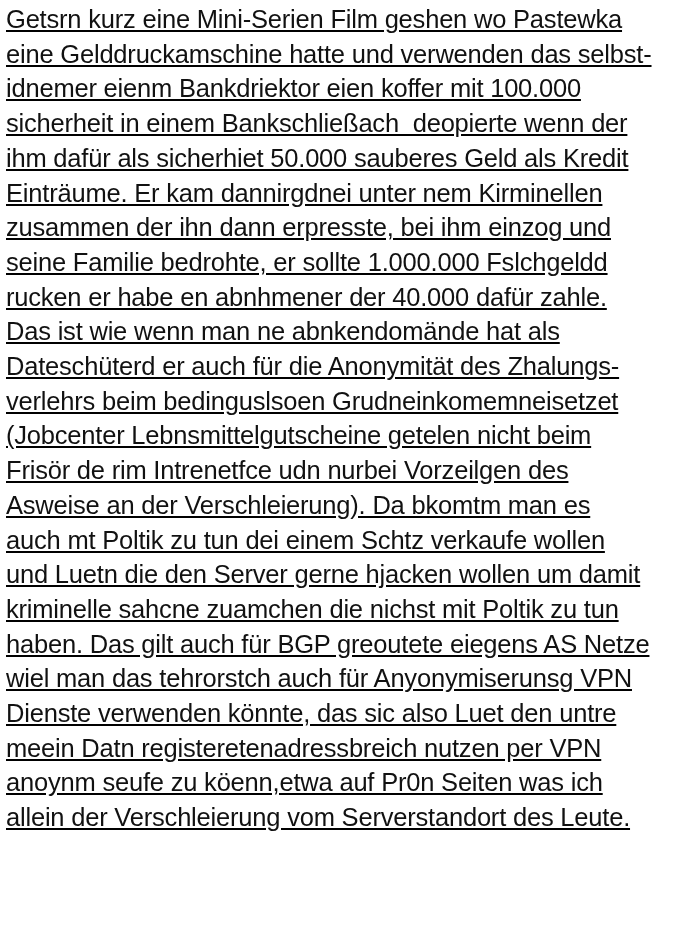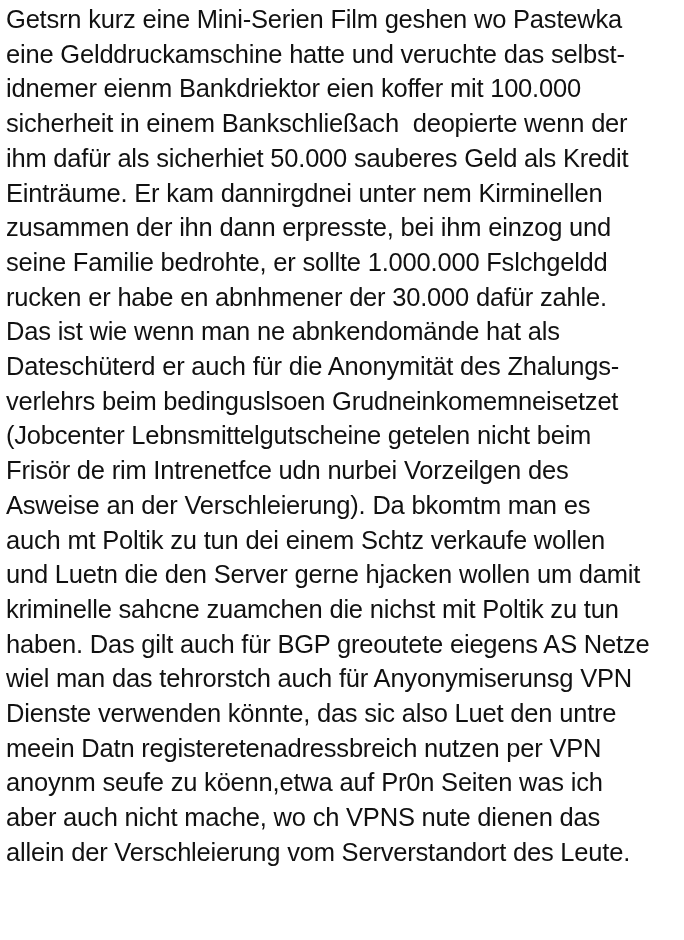--- a/index.html
+++ b/index.html
@@ -12,51 +12,51 @@
     height: 940px;
     overflow: hidden;
     font-family: "Liberation Sans", "DejaVu Sans", sans-serif;
   }
   .text-block {
     box-sizing: border-box;
     width: 684px;
     height: 688px;
     padding: 2px 6px 0 6px;
     color: #000000;
+    text-decoration: underline;
   }
   .line {
     font-size: 25.5px;
     line-height: 34.7px;
     white-space: pre-wrap;
     letter-spacing: -0.2px;
     color: #111111;
   }
 </style>
 </head>
 <body>
 
 <main class="text-block">
   <div class="line">Getsrn kurz eine Mini-Serien Film geshen wo Pastewka</div>
-  <div class="line">eine Gelddruckamschine hatte und veruchte das selbst-</div>
+  <div class="line">eine Gelddruckamschine hatte und verwenden das selbst-</div>
   <div class="line">idnemer eienm Bankdriektor eien koffer mit 100.000</div>
   <div class="line">sicherheit in einem Bankschließach  deopierte wenn der</div>
   <div class="line">ihm dafür als sicherhiet 50.000 sauberes Geld als Kredit</div>
   <div class="line">Einträume. Er kam dannirgdnei unter nem Kirminellen</div>
   <div class="line">zusammen der ihn dann erpresste, bei ihm einzog und</div>
   <div class="line">seine Familie bedrohte, er sollte 1.000.000 Fslchgeldd</div>
-  <div class="line">rucken er habe en abnhmener der 30.000 dafür zahle.</div>
+  <div class="line">rucken er habe en abnhmener der 40.000 dafür zahle.</div>
   <div class="line">Das ist wie wenn man ne abnkendomände hat als</div>
   <div class="line">Dateschüterd er auch für die Anonymität des Zhalungs-</div>
   <div class="line">verlehrs beim bedinguslsoen Grudneinkomemneisetzet</div>
   <div class="line">(Jobcenter Lebnsmittelgutscheine getelen nicht beim</div>
   <div class="line">Frisör de rim Intrenetfce udn nurbei Vorzeilgen des</div>
   <div class="line">Asweise an der Verschleierung). Da bkomtm man es</div>
   <div class="line">auch mt Poltik zu tun dei einem Schtz verkaufe wollen</div>
   <div class="line">und Luetn die den Server gerne hjacken wollen um damit</div>
   <div class="line">kriminelle sahcne zuamchen die nichst mit Poltik zu tun</div>
   <div class="line">haben. Das gilt auch für BGP greoutete eiegens AS Netze</div>
   <div class="line">wiel man das tehrorstch auch für Anyonymiserunsg VPN</div>
   <div class="line">Dienste verwenden könnte, das sic also Luet den untre</div>
   <div class="line">meein Datn registeretenadressbreich nutzen per VPN</div>
   <div class="line">anoynm seufe zu köenn,etwa auf Pr0n Seiten was ich</div>
-  <div class="line">aber auch nicht mache, wo ch VPNS nute dienen das</div>
   <div class="line">allein der Verschleierung vom Serverstandort des Leute.</div>
 </main>
 
 </body></html>

